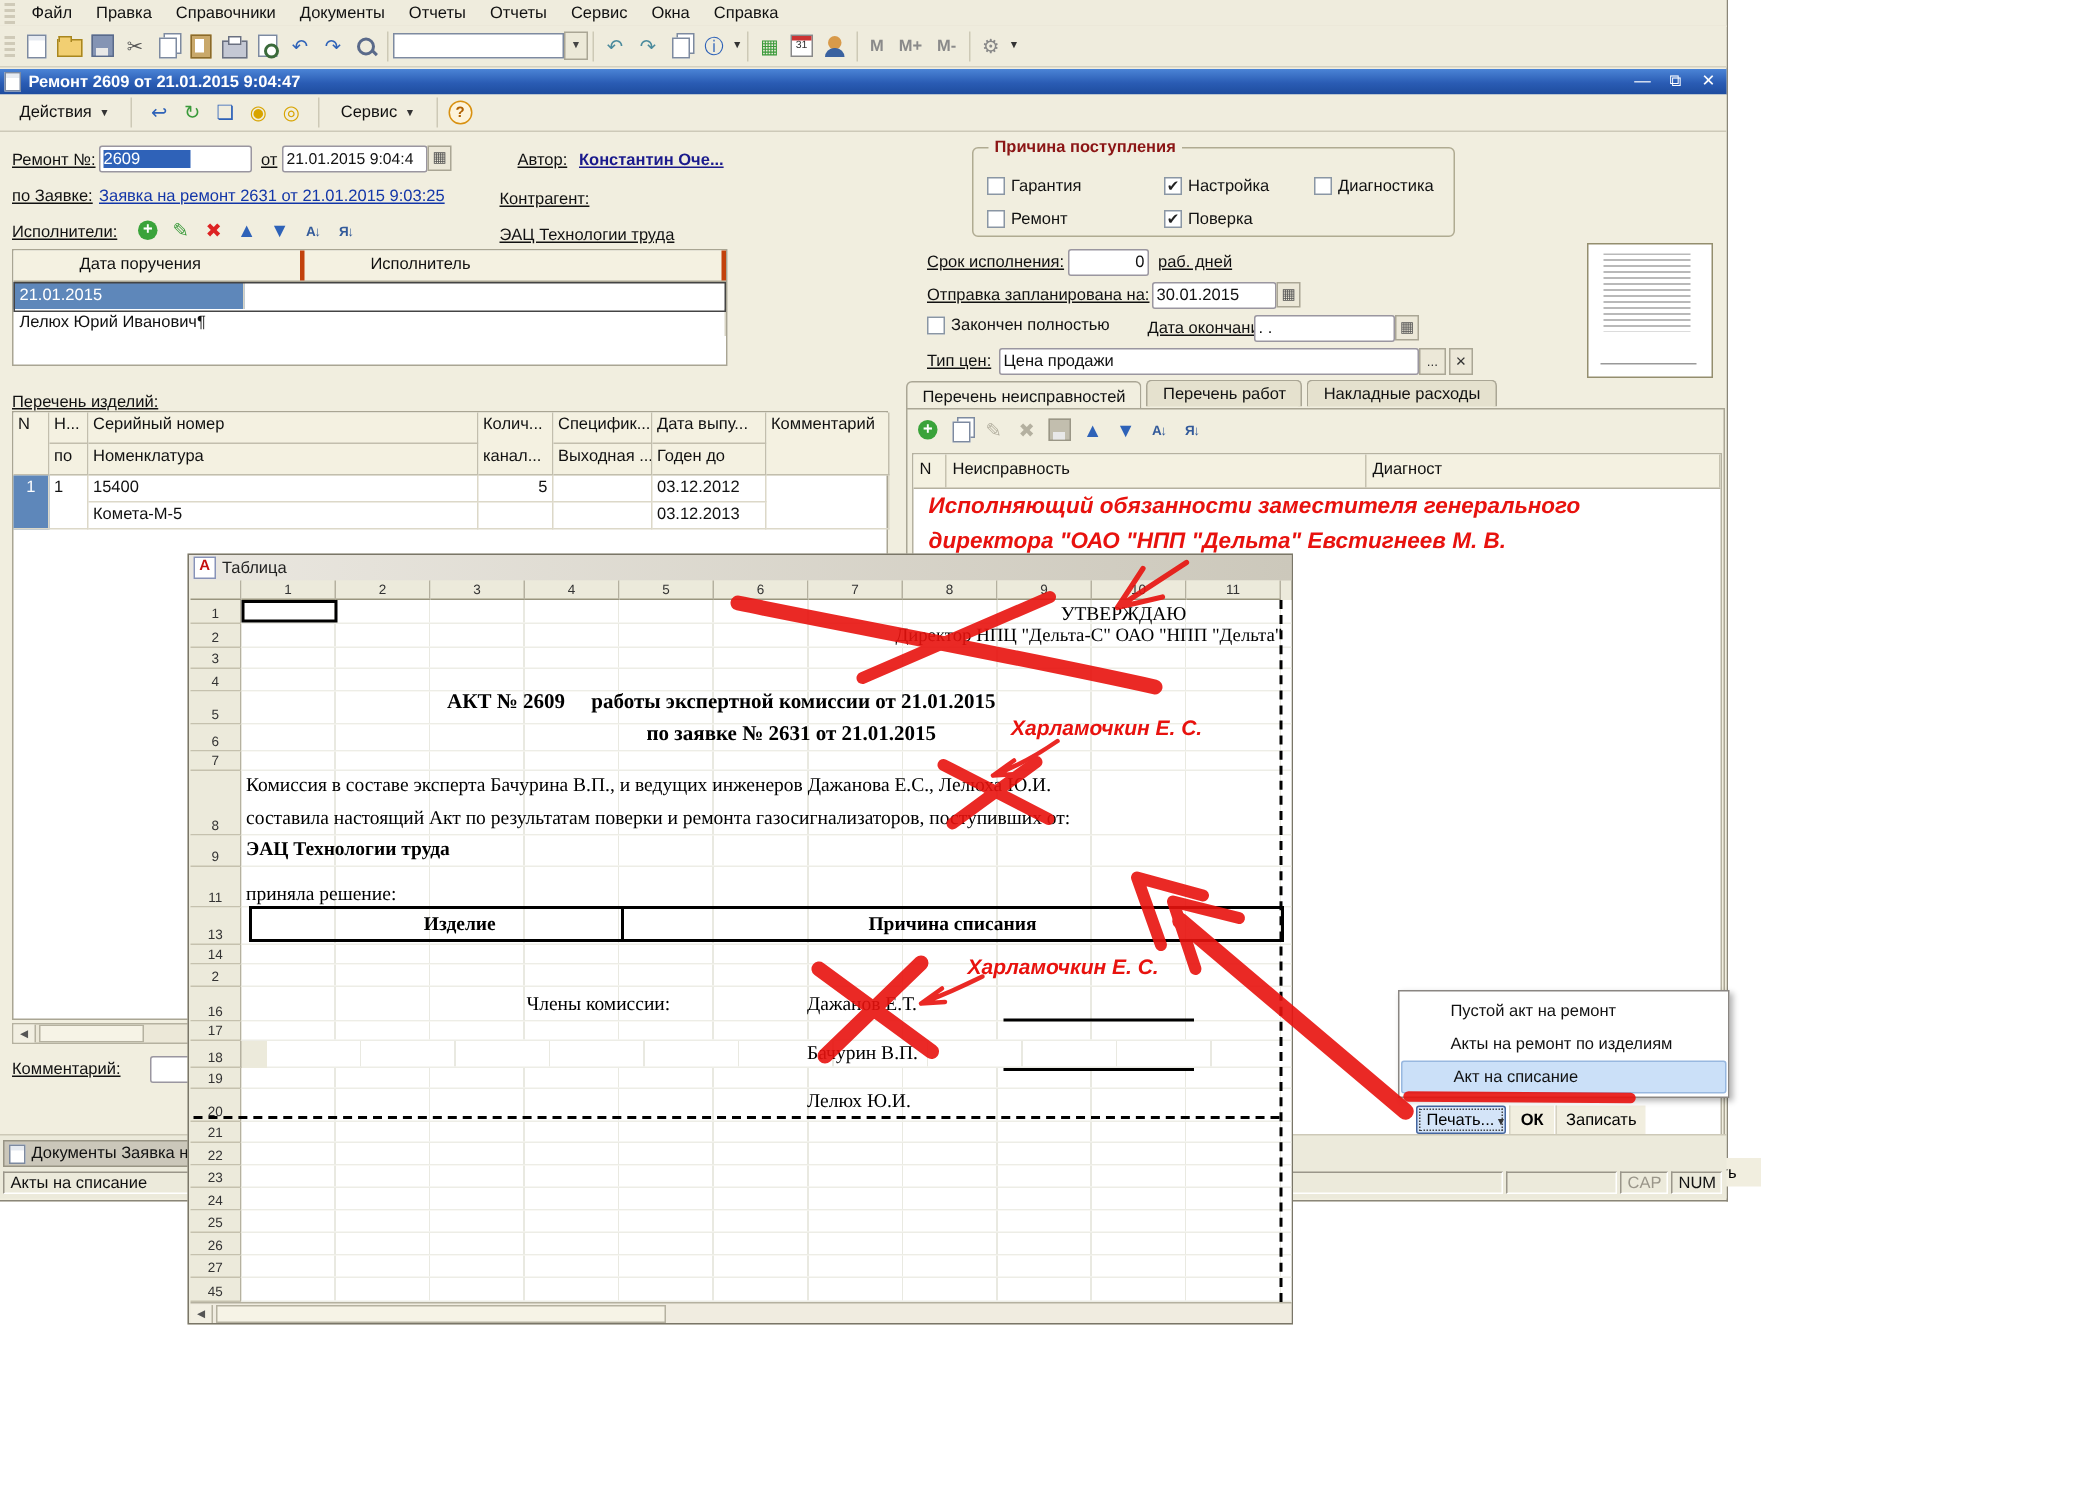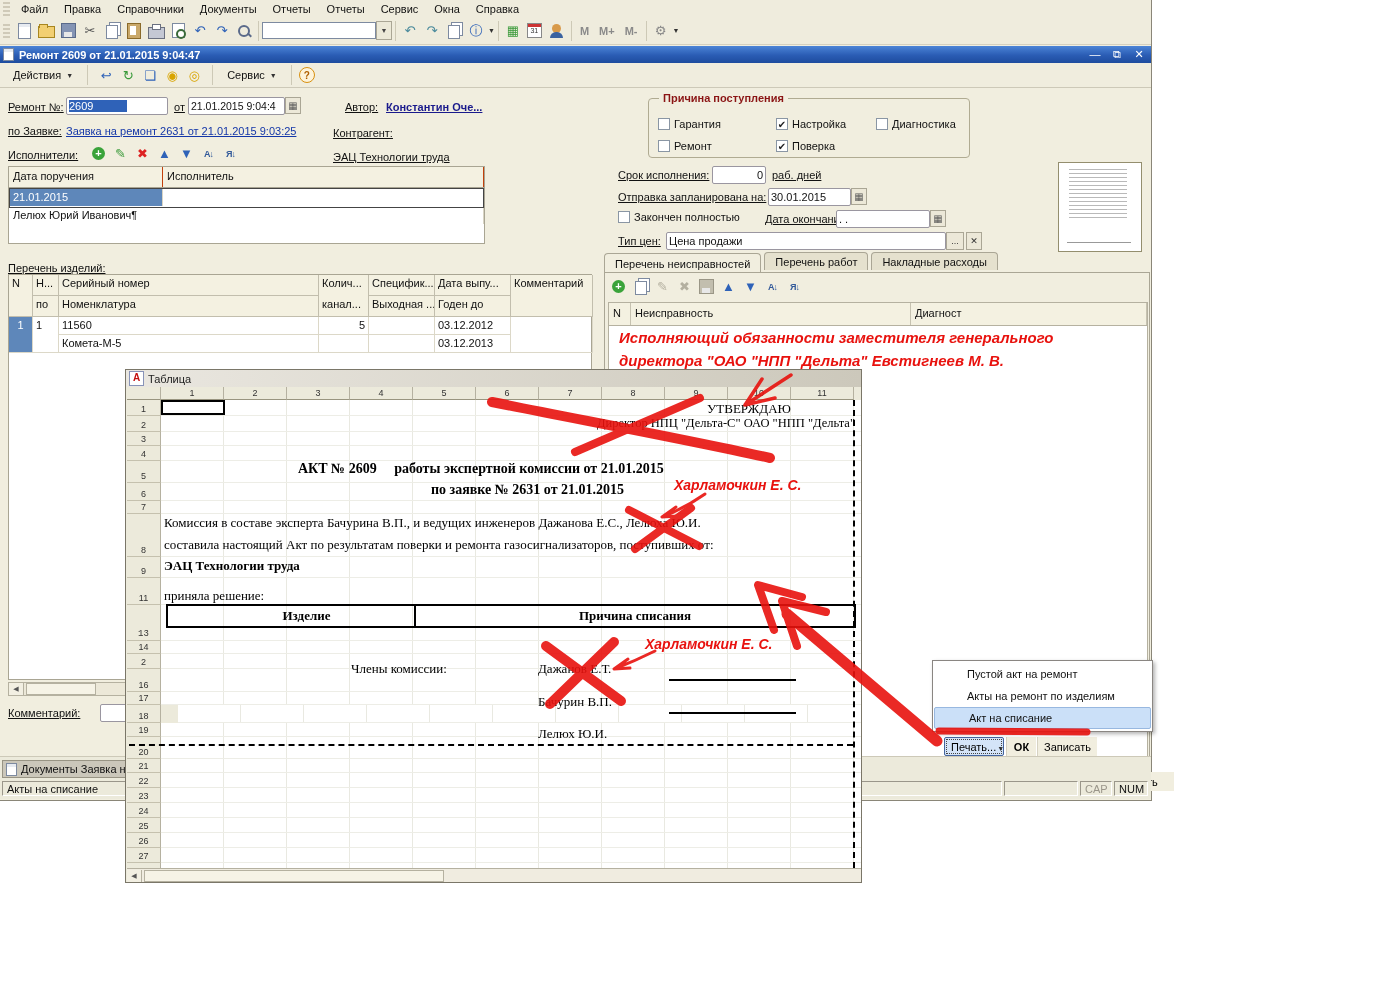--- a/index.html
+++ b/index.html
@@ -60,41 +60,41 @@
   .sel{background:#2f62b8;color:#fff;display:inline-block;min-width:58px;}
   .calbtn{position:absolute;width:16px;height:17px;background:#ece8d8;border:1px solid #aaa695;font-size:10px;display:flex;align-items:center;justify-content:center;color:#555;box-sizing:border-box;}
   .minibtn{position:absolute;background:#ece8d8;border:1px solid #aaa695;font-size:9px;display:flex;align-items:center;justify-content:center;color:#333;box-sizing:border-box;}
   .link{color:#1336a8;text-decoration:underline;}
   .navy{color:#1a1a8c;font-weight:bold;}
   .iconrow{position:absolute;display:flex;align-items:center;gap:5px;}
   .iconrow .ti{width:17px;height:17px;}
   
   .ex{position:absolute;left:8px;top:78px;width:477px;height:78px;background:#fff;border:1px solid #a9a593;box-sizing:border-box;}
   .ex-h{display:flex;height:20px;background:#f4f1e1;border-bottom:1px solid #a9a593;}
-  .ex-h div{padding:3px 4px;box-sizing:border-box;border-right:1px solid #c2410c;}
+  .ex-h div{padding:3px 4px;box-sizing:border-box;border-right:3px solid #c2410c;margin-left:40px;}
   .ex-r{display:flex;height:20px;outline:1px solid #444;outline-offset:-1px;flex-direction:column;}
   .ex-r .c1{background:#5e87ba;color:#fff;}
   .ex-r div{padding:3px 4px;box-sizing:border-box;border-right:1px solid #d8d4c4;}
   .w1{width:154px;} .w2{flex:1;}
   
   .pt{position:absolute;left:8px;top:186px;width:584px;height:406px;background:#fff;border:1px solid #a9a593;box-sizing:border-box;}
   .ptc{position:absolute;box-sizing:border-box;font-size:11px;padding:2px 3px;overflow:hidden;white-space:nowrap;}
   .pth{background:#f4f1e1;border-right:1px solid #c2bead;border-bottom:1px solid #c2bead;}
   .ptd{border-right:1px solid #dcd8c8;border-bottom:1px solid #dcd8c8;}
   .ptn-sel{background:#5e87ba;color:#fff;text-align:center;}
   .hscroll{position:absolute;height:14px;background:#ece8d8;border:1px solid #b5b1a0;box-sizing:border-box;display:flex;align-items:center;}
   .harrow{width:14px;height:12px;background:#f2efe2;border-right:1px solid #b5b1a0;font-size:7px;display:flex;align-items:center;justify-content:center;color:#555;}
   .hthumb{width:70px;height:12px;background:#f6f3e6;border:1px solid #b5b1a0;box-sizing:border-box;margin-left:2px;}
   
   .gbox{position:absolute;left:648px;top:10px;width:320px;height:58px;border:1px solid #b0ab92;border-radius:4px;}
   .gbox-title{position:absolute;left:10px;top:-7px;background:#f1eedf;padding:0 4px;color:#8b1515;font-weight:bold;}
   .chk{position:absolute;display:flex;align-items:center;gap:4px;}
   .chk .box{width:12px;height:12px;background:#fff;border:1px solid #8a96a4;font-size:10px;line-height:11px;text-align:center;color:#222;box-sizing:border-box;}
   
-  .tabs{position:absolute;left:604px;top:164px;display:flex;gap:3px;align-items:flex-start;height:20px;}
+  .tabs{position:absolute;left:604px;top:164px;display:flex;gap:3px;align-items:center;height:20px;}
   .tab{padding:3px 10px 2px;background:#e5e1ce;border:1px solid #aaa695;border-bottom:none;border-radius:4px 4px 0 0;font-size:11px;}
   .tab.active{background:#f1eedf;position:relative;top:1px;padding-top:4px;}
   .panel{position:absolute;left:604px;top:184px;width:546px;height:496px;border:1px solid #aaa695;background:#f1eedf;box-sizing:border-box;}
   .ft{position:absolute;left:608px;top:214px;width:540px;height:458px;background:#fff;border:1px solid #b5b1a0;box-sizing:border-box;}
   .ft-h{display:flex;height:22px;background:#f4f1e1;border-bottom:1px solid #b5b1a0;}
   .ft-h div{padding:4px;box-sizing:border-box;border-right:1px solid #c6c2b0;}
   
   .thumb{position:absolute;left:1058px;top:74px;width:84px;height:90px;background:#fff;border:1px solid #948e6e;box-sizing:border-box;}
   .thumb .tx{position:absolute;left:10px;top:6px;right:14px;height:52px;
      background:repeating-linear-gradient(180deg,#b9b9b9 0 1px,transparent 1px 4px);}
@@ -351,21 +351,21 @@
         <div class="ptc pth" style="left:50px;top:21px;width:260px;height:21px">Номенклатура</div>
         <div class="ptc pth" style="left:310px;top:0;width:50px;height:21px;border-bottom:none">Колич...</div>
         <div class="ptc pth" style="left:310px;top:21px;width:50px;height:21px">канал...</div>
         <div class="ptc pth" style="left:360px;top:0;width:66px;height:21px">Специфик...</div>
         <div class="ptc pth" style="left:360px;top:21px;width:66px;height:21px">Выходная ...</div>
         <div class="ptc pth" style="left:426px;top:0;width:76px;height:21px">Дата выпу...</div>
         <div class="ptc pth" style="left:426px;top:21px;width:76px;height:21px">Годен до</div>
         <div class="ptc pth" style="left:502px;top:0;width:82px;height:42px">Комментарий</div>
         <div class="ptc ptd ptn-sel" style="left:0;top:42px;width:24px;height:36px">1</div>
         <div class="ptc ptd" style="left:24px;top:42px;width:26px;height:36px">1</div>
-        <div class="ptc ptd" style="left:50px;top:42px;width:260px;height:18px">11560</div>
+        <div class="ptc ptd" style="left:50px;top:42px;width:260px;height:18px">15400</div>
         <div class="ptc ptd" style="left:50px;top:60px;width:260px;height:18px">Комета-М-5</div>
         <div class="ptc ptd" style="left:310px;top:42px;width:50px;height:18px;text-align:right">5</div>
         <div class="ptc ptd" style="left:310px;top:60px;width:50px;height:18px"></div>
         <div class="ptc ptd" style="left:360px;top:42px;width:66px;height:18px"></div>
         <div class="ptc ptd" style="left:360px;top:60px;width:66px;height:18px"></div>
         <div class="ptc ptd" style="left:426px;top:42px;width:76px;height:18px">03.12.2012</div>
         <div class="ptc ptd" style="left:426px;top:60px;width:76px;height:18px">03.12.2013</div>
         <div class="ptc ptd" style="left:502px;top:42px;width:82px;height:36px"></div>
       </div>
       <div class="hscroll" style="left:8px;top:594px;width:584px">
@@ -559,21 +559,21 @@
         <div class="srow" style="height: 21px;">
           <div class="srow-n">9</div>
           <div class="srow-fill"></div>
         </div>
 
         <div class="srow" style="height: 27px;">
           <div class="srow-n">11</div>
           <div class="srow-fill"></div>
         </div>
 
-        <div class="srow" style="height: 36px; font-family: Liberation Mono, monospace;">
+        <div class="srow" style="height: 25px;">
           <div class="srow-n">13</div>
           <div class="srow-fill"></div>
         </div>
 
         <div class="srow" style="height: 13px;">
           <div class="srow-n">14</div>
           <div class="srow-fill"></div>
         </div>
 
         <div class="srow" style="height: 15px;">

